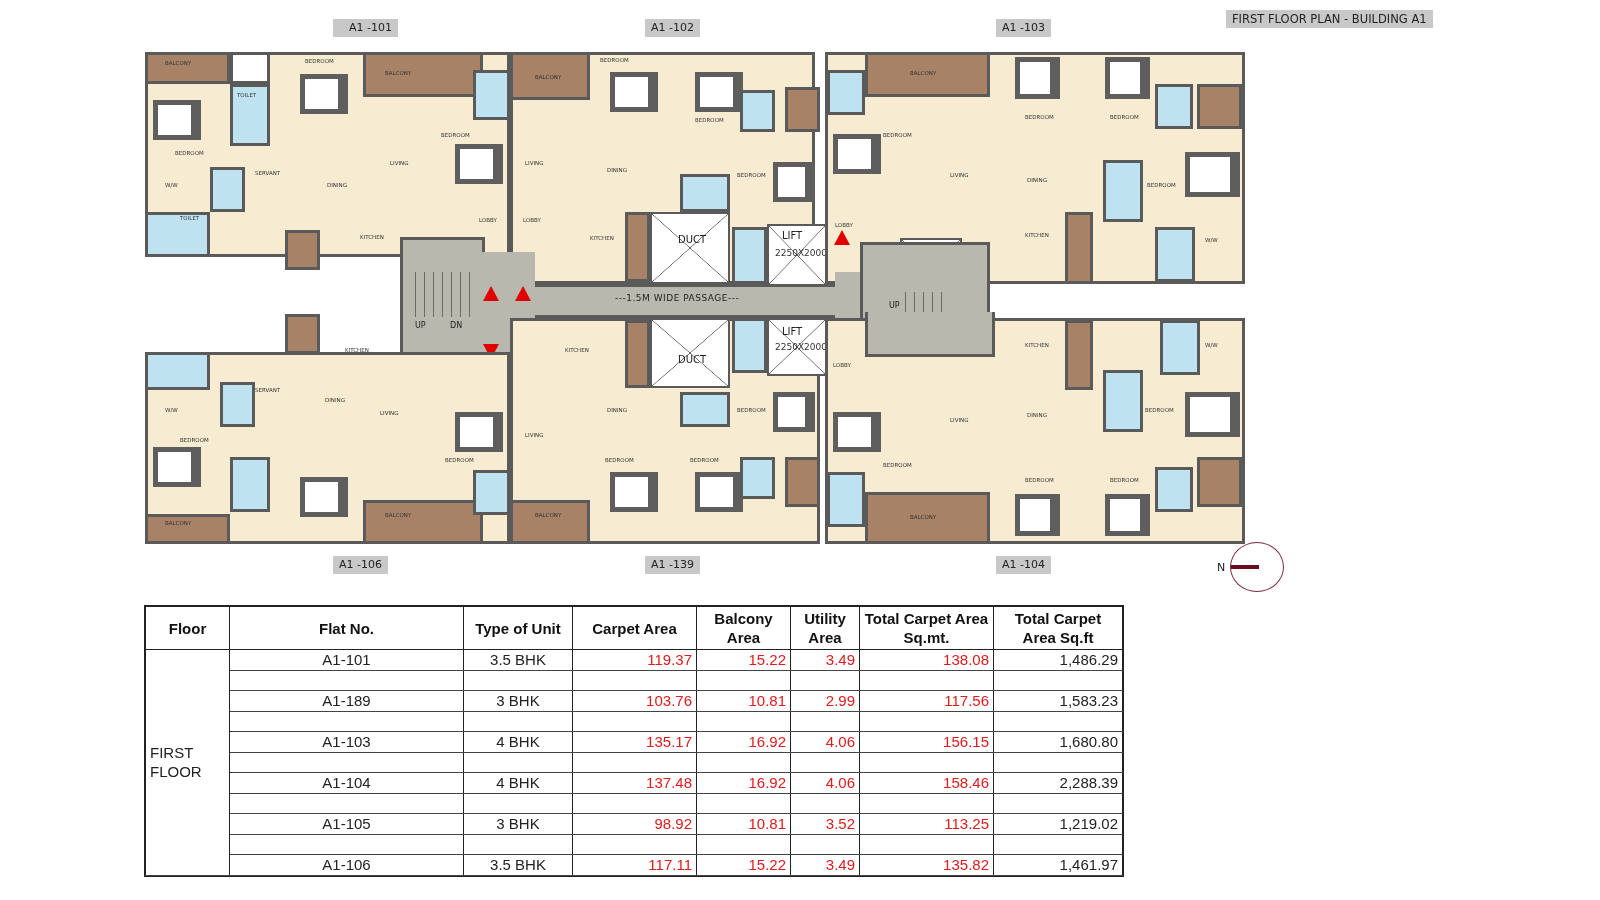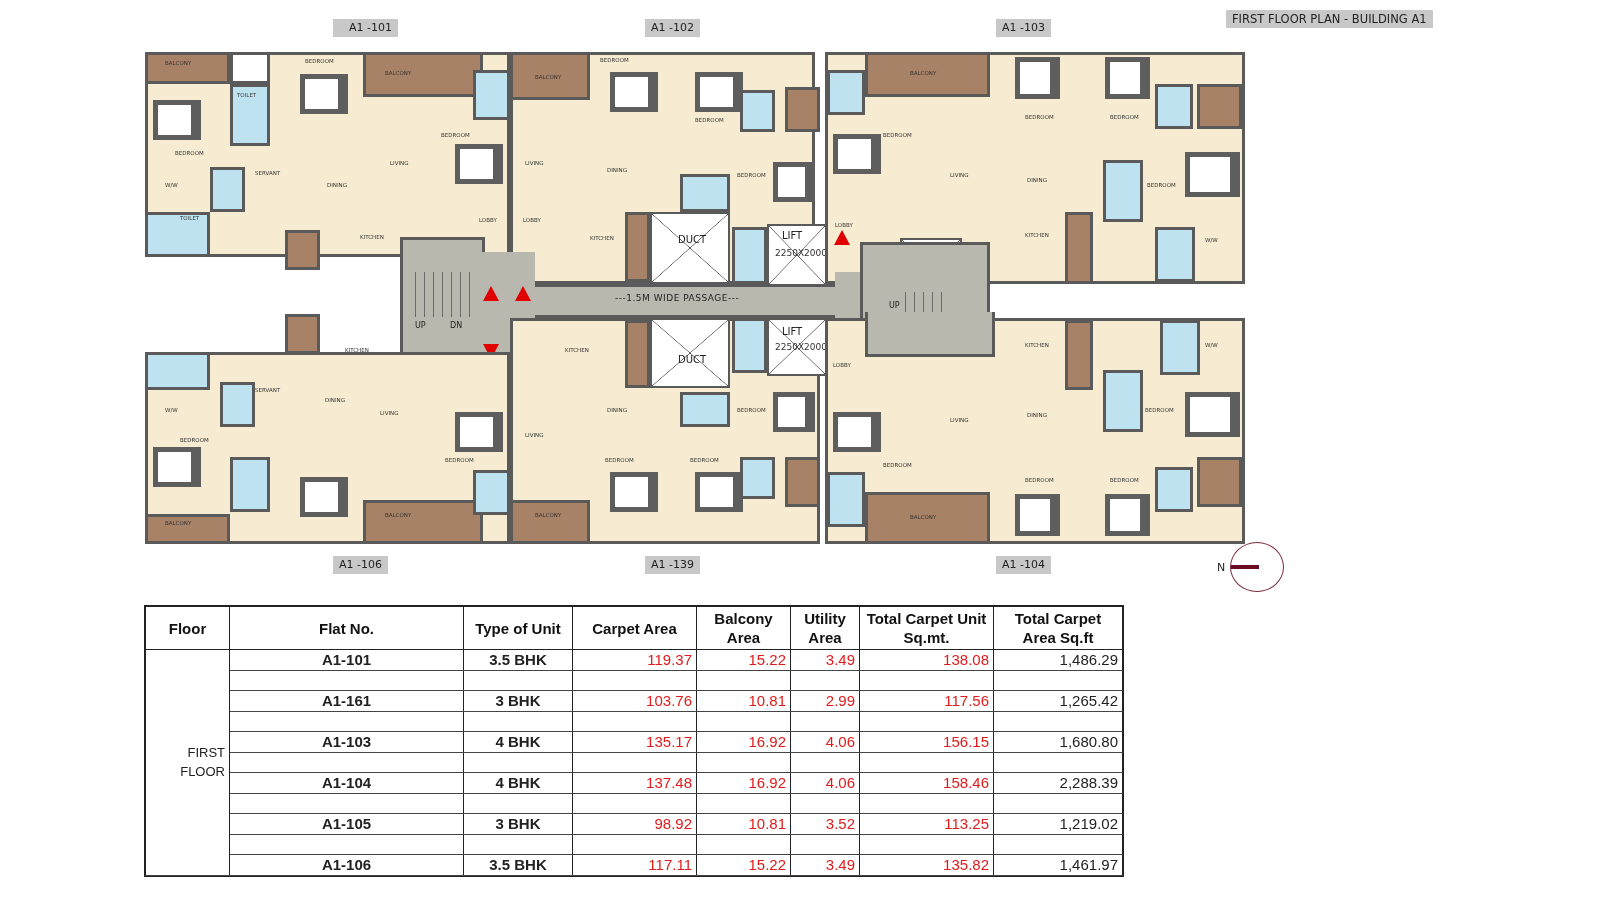--- a/index.html
+++ b/index.html
@@ -24,22 +24,22 @@
   .bed{position:absolute;background:#5e5e5e;}
   .bed::after{content:"";position:absolute;left:5px;top:5px;right:10px;bottom:5px;background:#fff;}
   .compass{position:absolute;left:1230px;top:542px;width:52px;height:48px;border:1.5px solid #7a2a3a;border-radius:50%;}
   .compass-needle{position:absolute;left:0;top:22px;width:28px;height:4px;background:#6a0d22;}
   .compass-n{position:absolute;left:1217px;top:561px;font-size:11px;color:#222;}
   table.area{position:absolute;left:145px;top:606px;width:978px;border-collapse:collapse;font-family:"Liberation Sans",sans-serif;}
   table.area th{font-size:15px;font-weight:bold;color:#111;border:1px solid #222;border-bottom:1.5px solid #222;height:42px;padding:0 4px;line-height:19px;text-align:center;}
   table.area td{font-size:15px;border-left:1px solid #222;border-right:1px solid #222;height:19.5px;padding:0 4px;line-height:19px;}
   table.area tr.data td{border-bottom:1.5px solid #444;}
   table.area tr.gap td{border-bottom:1.5px solid #444;}
-  table.area td.floor{text-align:right;font-size:13px;vertical-align:middle;border-bottom:1.5px solid #222;}
-  .c{text-align:center;color:#222;font-weight:bold;}
+  table.area td.floor{text-align:left;font-size:15px;vertical-align:middle;border-bottom:1.5px solid #222;}
+  .c{text-align:center;color:#222;}
   .r{text-align:right;color:#e11b1b;}
   .rk{text-align:right;color:#222;}
   table.area{outline:1.5px solid #222;}
 </style>
 </head>
 <body>
 
 <div class="tag" style="left:1226px;top:10px;font-size:11.5px;">FIRST FLOOR PLAN - BUILDING A1</div>
 
 <div class="tag" style="left:333px;top:19px;padding-left:16px;">A1 -101</div>
@@ -223,21 +223,21 @@
 
 <table class="area">
   <thead>
     <tr>
       <th style="width:75px">Floor</th>
       <th style="width:225px">Flat No.</th>
       <th style="width:100px">Type of Unit</th>
       <th style="width:115px">Carpet Area</th>
       <th style="width:85px">Balcony Area</th>
       <th style="width:60px">Utility Area</th>
-      <th style="width:125px">Total Carpet Unit Sq.mt.</th>
+      <th style="width:125px">Total Carpet Area Sq.mt.</th>
       <th style="width:120px">Total Carpet Area Sq.ft</th>
     </tr>
   </thead>
   <tbody>
     <tr class="data">
       <td class="floor" rowspan="11" style="white-space:pre-line;">FIRST
 FLOOR</td>
       <td class="c">A1-101</td>
       <td class="c">3.5 BHK</td>
       <td class="r">119.37</td>
@@ -249,27 +249,27 @@
     <tr class="gap">
         <td></td>
         <td></td>
         <td></td>
         <td></td>
         <td></td>
         <td></td>
         <td></td>
       </tr>
     <tr class="data">
-      <td class="c">A1-161</td>
+      <td class="c">A1-189</td>
       <td class="c">3 BHK</td>
       <td class="r">103.76</td>
       <td class="r">10.81</td>
       <td class="r">2.99</td>
       <td class="r">117.56</td>
-      <td class="rk">1,265.42</td>
+      <td class="rk">1,583.23</td>
     </tr>
     <tr class="gap">
         <td></td>
         <td></td>
         <td></td>
         <td></td>
         <td></td>
         <td></td>
         <td></td>
       </tr>

